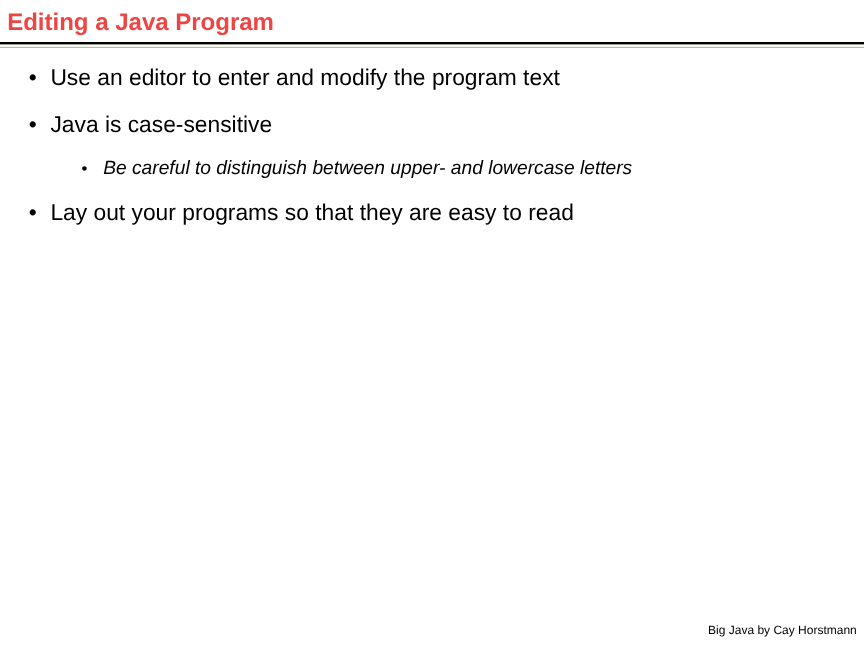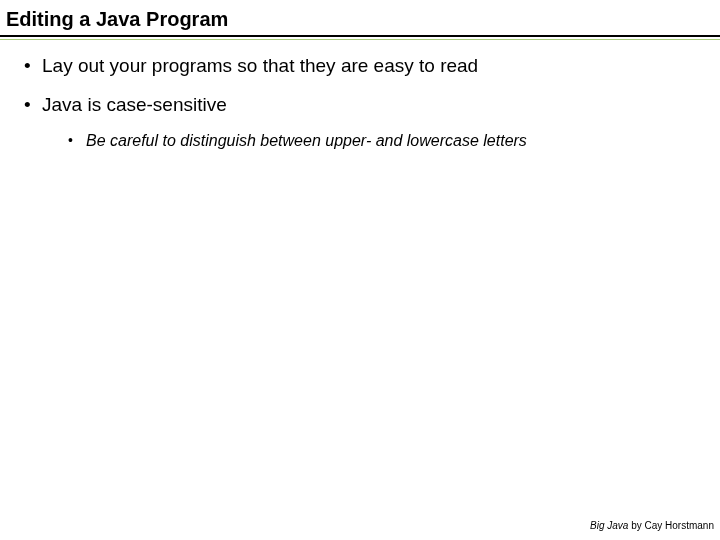--- a/index.html
+++ b/index.html
@@ -11,21 +11,21 @@
       width: 720px;
       height: 540px;
       font-family: Arial, Helvetica, sans-serif;
       background: #ffffff;
       position: relative;
       overflow: hidden;
     }
     .title {
       font-size: 20px;
       font-weight: bold;
-      color: #000000;
+      color: #ef4444;
       padding: 8px 6px 4px 6px;
     }
     .title-underline {
       height: 2px;
       background: #000000;
       margin: 0 0 2px 0;
     }
     .accent-line {
       height: 1px;
       background: #a8cc7a;
@@ -77,42 +77,44 @@
     .footer {
       position: absolute;
       bottom: 8px;
       right: 6px;
       text-align: right;
       font-size: 10px;
       color: #000000;
       line-height: 1.3;
     }
     .footer .book-title {
-      font-style: italic;
     }
   </style>
 </head>
 <body>
 
 <div class="title">Editing a Java Program</div>
 <div class="title-underline"></div>
 <div class="accent-line"></div>
 
 <div class="content">
   <ul class="level1">
     <li>
-      <span>Lay out your programs so that they are easy to read</span>
+      <span>Use an editor to enter and modify the program text</span>
     </li>
     <li>
       <span>Java is case-sensitive</span>
       <ul class="level2">
         <li>
           <span>Be careful to distinguish between upper- and lowercase letters</span>
         </li>
       </ul>
+    </li>
+    <li>
+      <span>Lay out your programs so that they are easy to read</span>
     </li>
   </ul>
 </div>
 
 <div class="footer">
   <div>
     <span class="book-title">Big Java</span><span> by Cay Horstmann</span>
   </div>
 </div>
 

